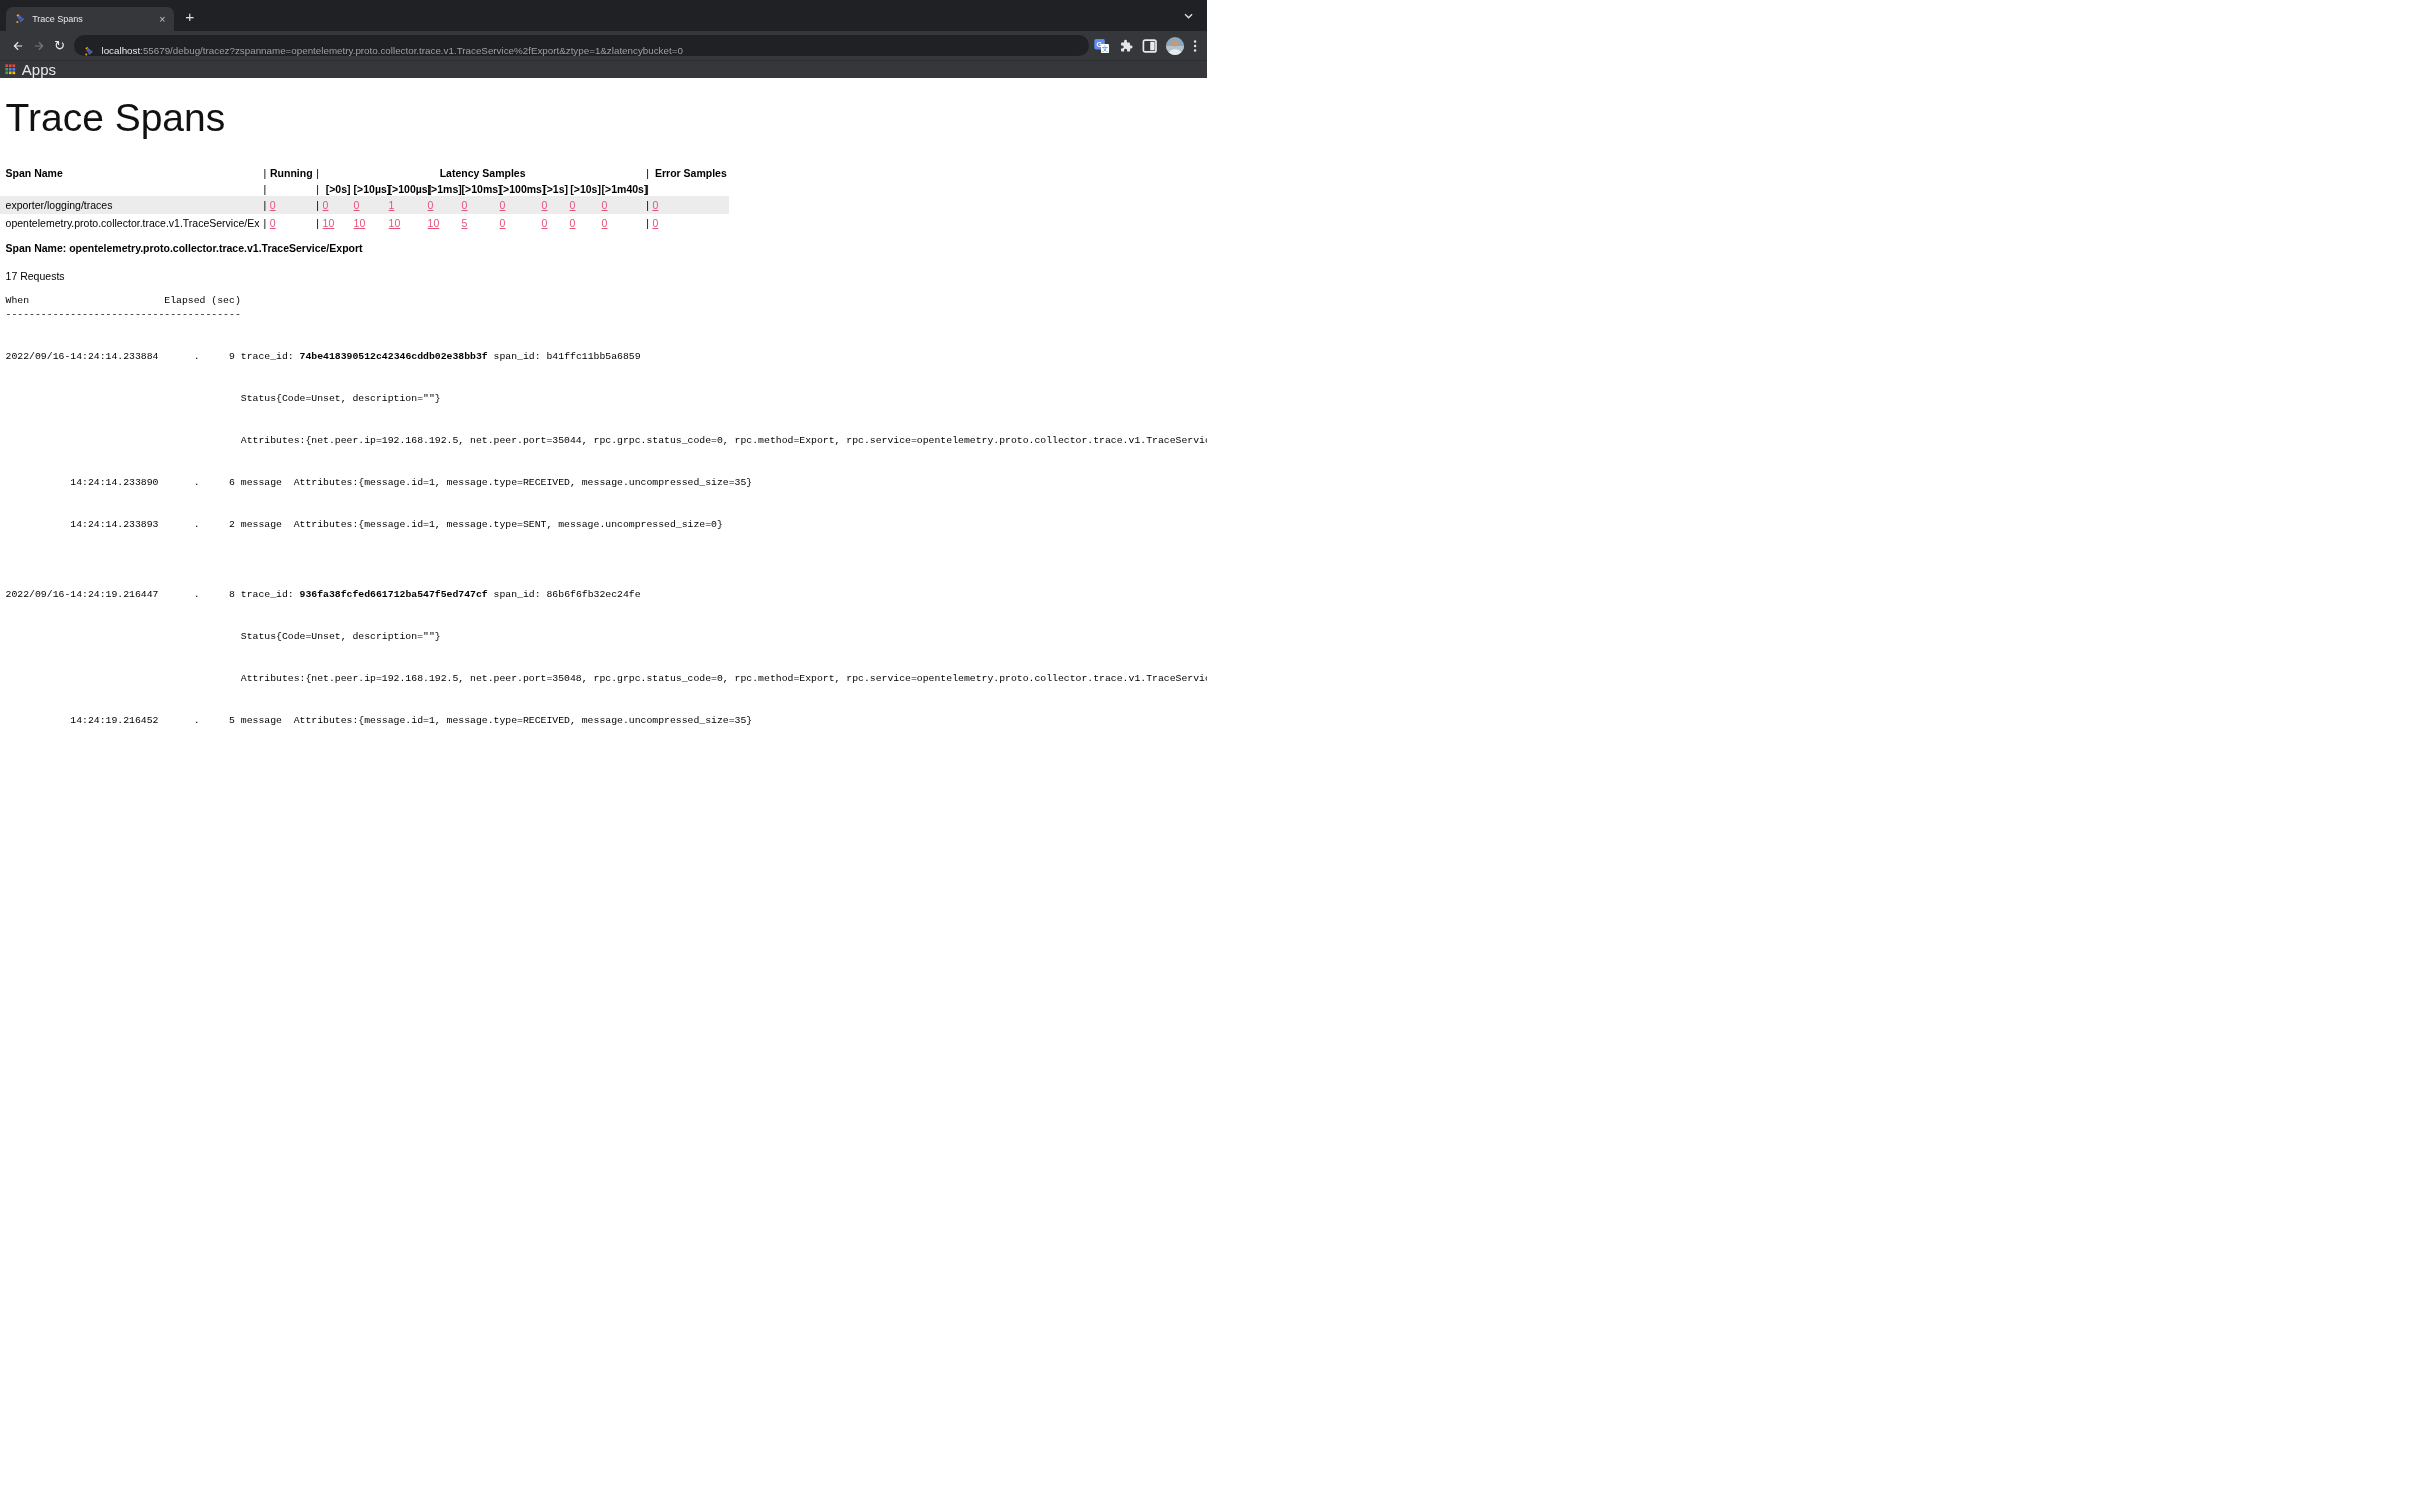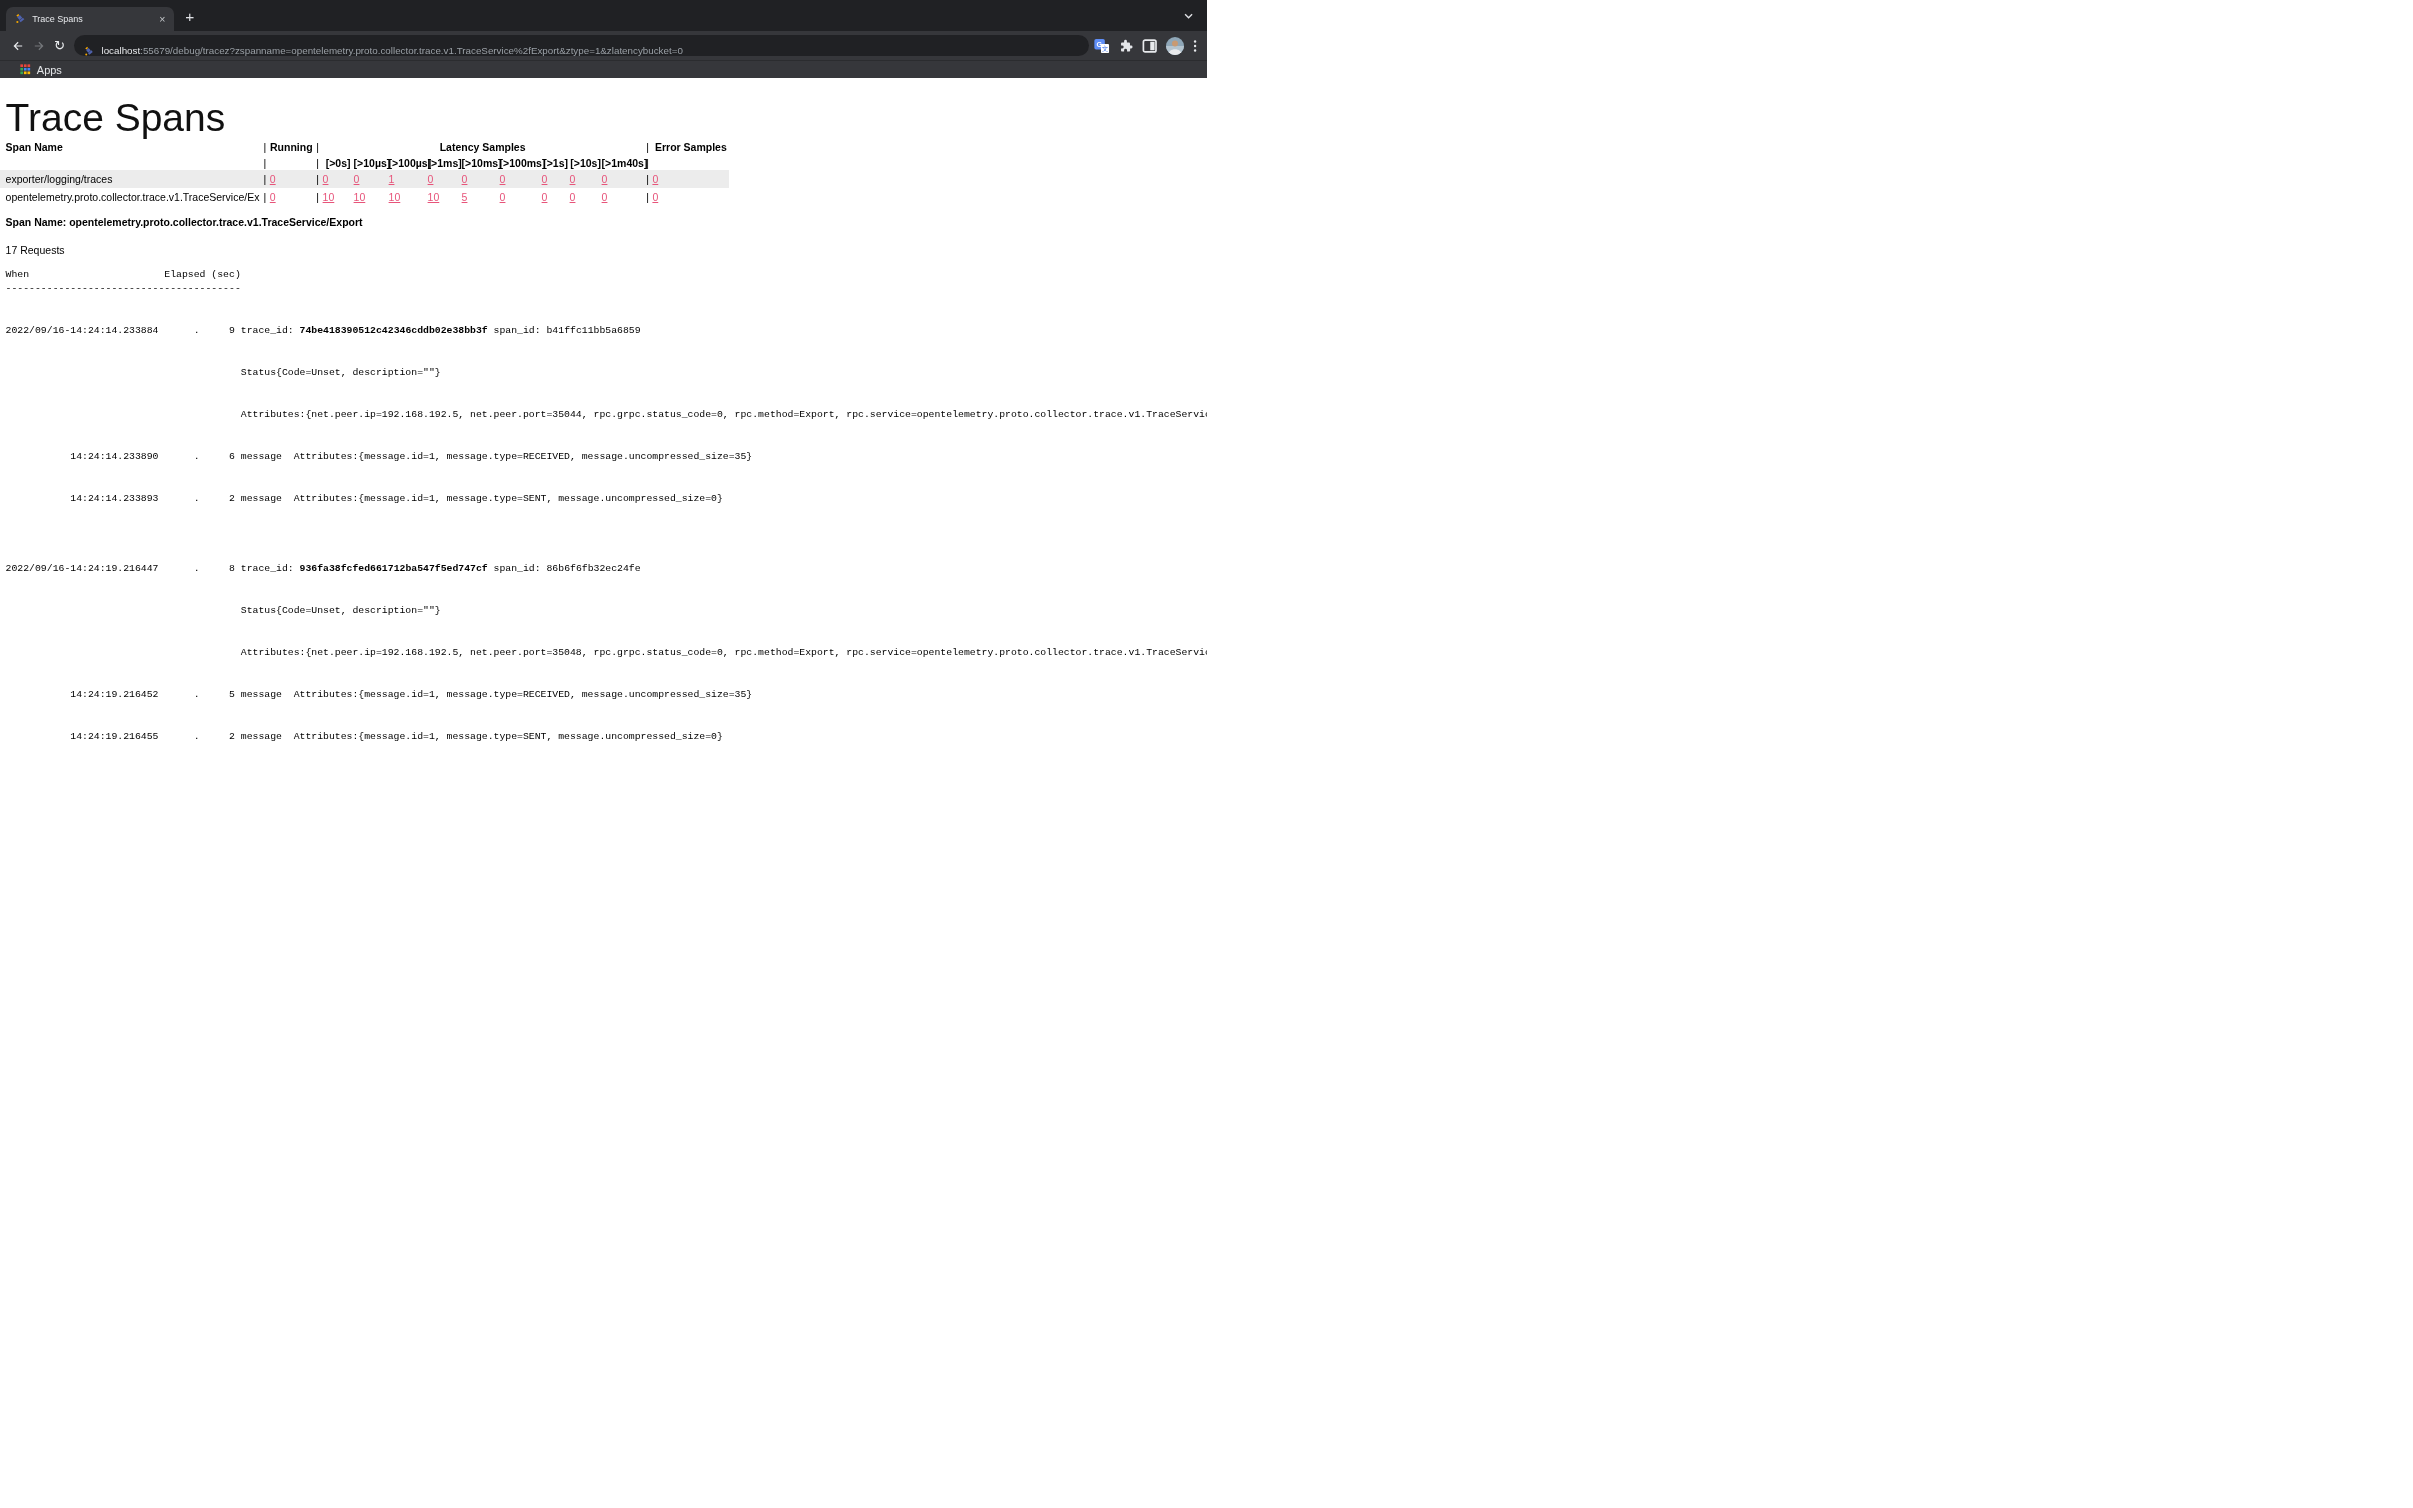--- a/index.html
+++ b/index.html
@@ -41,30 +41,30 @@
     flex:1; height:21.6px; background:#202124; border-radius:11.2px;
     display:flex; align-items:flex-end; padding:0 9.8px; margin:0 5.6px 0 4.2px;
     font-size:9.8px; overflow:hidden; white-space:nowrap;
   }
   .urlbar .fav { margin-right:7px; display:flex; }
   .url-host { color:#e8eaed; }
   .url-rest { color:#9aa0a6; }
   .tool-icons { display:flex; align-items:center; gap:9px; padding-right:2.8px; }
   .bookmarks {
     height:18px; background:#36373b; border-top:0.7px solid #2b2c2f;
-    display:flex; align-items:center; padding-left:20px; gap:6.3px;
-    color:#e4e6e9; font-size:11px;
+    display:flex; align-items:center; padding-left:5px; gap:6.3px;
+    color:#e4e6e9; font-size:15px;
   }
   
   h1#title {
     font-size:39px; font-weight:400; color:#111;
     margin:17.5px 0 0 5.6px; letter-spacing:0;
   }
   table.summary {
-    border-collapse:collapse; table-layout:fixed;
+    margin-top:26px; border-collapse:collapse; table-layout:fixed;
     font-size:10.5px; color:#000; width:728px;
   }
   table.summary tr.hrow { height:15.4px; }
   table.summary tr.drow { height:18px;padding-left:12px; }
   table.summary th { font-weight:bold; padding:0; }
   table.summary td { padding:0; }
   .name-cell { text-align:left; padding-left:5.6px !important; white-space:nowrap; overflow:hidden; }
   .c { white-space:nowrap; }
   .sep { text-align:center; font-weight:400; width:9.8px; }
   tr.shade { background:#ececec; }

